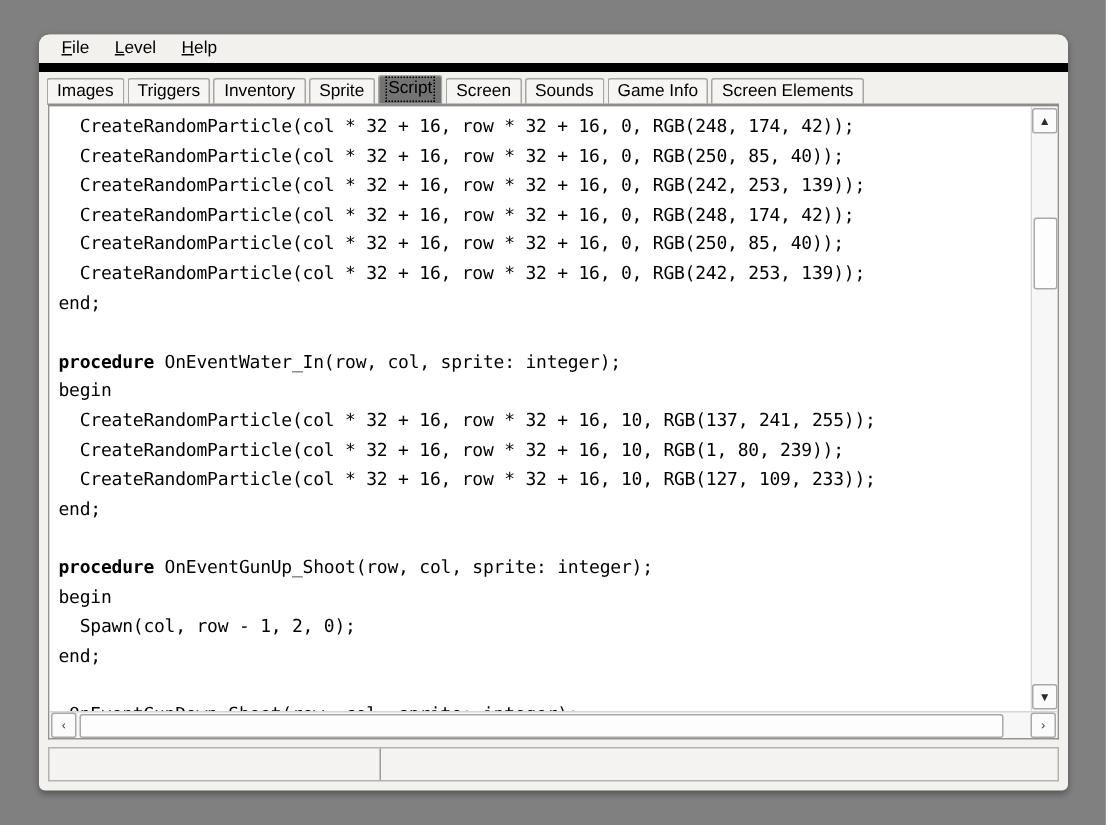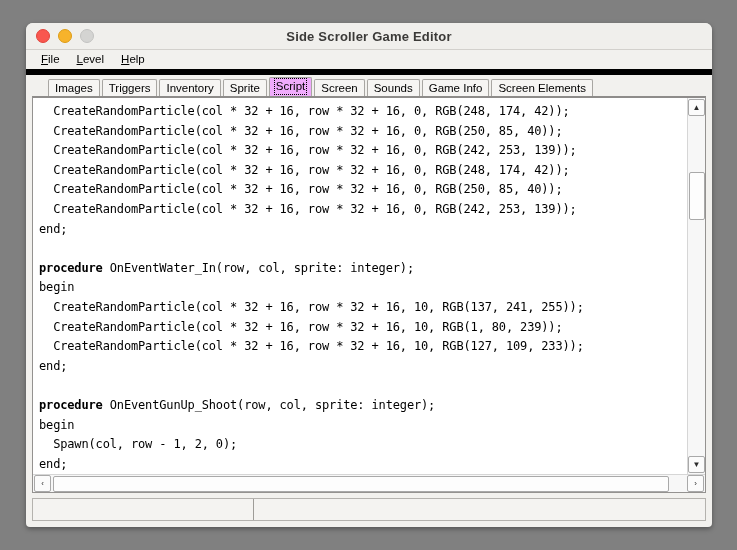--- a/index.html
+++ b/index.html
@@ -93,37 +93,36 @@
   
   .tabbar {
     height: 21px;
     min-height: 21px;
     background: #f2f1ee;
     display: flex;
     align-items: flex-end;
     padding-left: 5px;
     gap: 2px;
     position: relative;
-    margin-left: 17px;
   }
   .tab {
     font-size: 11.5px;
     color: #000;
     background: #f6f5f3;
     border: 1px solid #a8a6a2;
     border-bottom: none;
     border-radius: 2px 2px 0 0;
     padding: 2px 6px 2px 6px;
     line-height: 13px;
     white-space: nowrap;
     position: relative;
     top: 1px;
   }
   .tab.selected {
-    background: #f0abfc;
+    background: #737373;
     top: 0;
     padding-bottom: 3px;
     z-index: 3;
   }
   .tab.selected .tab-label {
     outline: 1px dotted #000;
     outline-offset: 1px;
     display: inline-block;
   }
 
@@ -248,28 +247,20 @@
   .status-cell.left { width: 208px; min-width: 208px; border-right: 1px solid #9e9c98; }
   .status-cell.right { flex: 1; }
 </style>
 </head>
 <body>
 
 <div class="desktop">
 
   <div class="window">
 
-    <div class="titlebar">
-      <div class="lights">
-        <span class="light close"></span>
-        <span class="light min"></span>
-        <span class="light zoom"></span>
-      </div>
-      <div class="title-text">Side Scroller Game Editor</div>
-    </div>
 
     <div class="menubar">
       <div class="menu-item"><span class="mn">F</span><span>ile</span></div>
       <div class="menu-item"><span class="mn">L</span><span>evel</span></div>
       <div class="menu-item"><span class="mn">H</span><span>elp</span></div>
     </div>
 
     <div class="tabbar">
       <div class="tab"><span class="tab-label">Images</span></div>
       <div class="tab"><span class="tab-label">Triggers</span></div>

